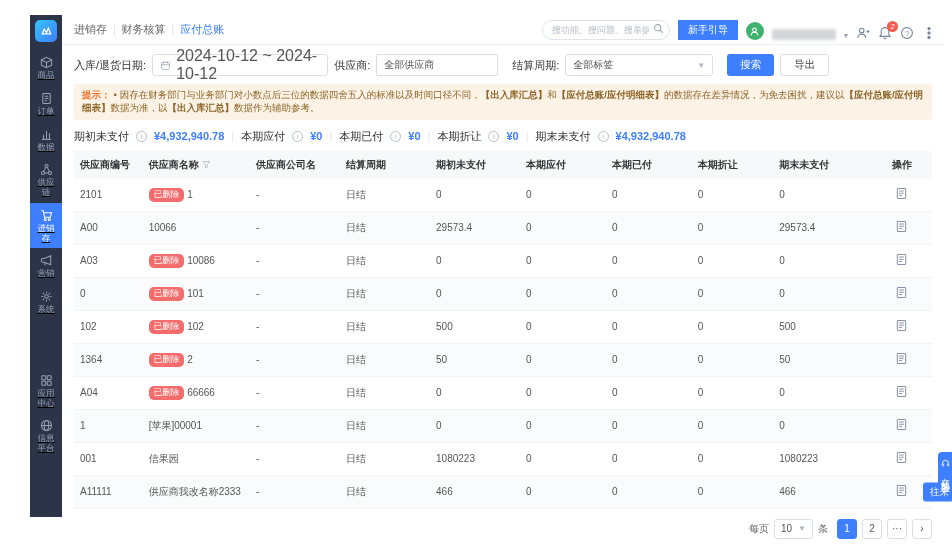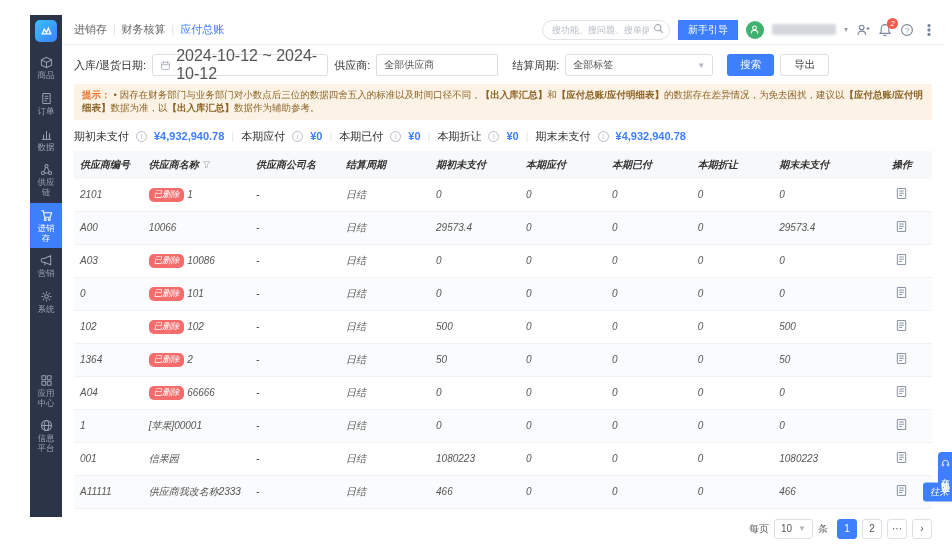--- a/index.html
+++ b/index.html
@@ -2,38 +2,38 @@
 <html><head>
 <meta charset="utf-8">
 <style>
   * { box-sizing: border-box; margin: 0; padding: 0; }
   html,body { width: 952px; height: 552px; background: #fff; }
   body { font-family: "Liberation Sans", sans-serif; position: relative; overflow: hidden; }
   .canvas { position: absolute; inset: 0; width: 952px; height: 552px; background: #fff; overflow: hidden; }
   .app { position: absolute; left: 30px; top: 15px; width: 914px; height: 502px; display: flex; background: #fff; }
 
   
-  .sidebar { width: 32px; background: #2b3547; display: flex; flex-direction: column; align-items: center; flex-shrink: 0; }
+  .sidebar { width: 32px; background: #2b3547; display: flex; flex-direction: column; align-items: center; flex-shrink: 0; text-decoration: underline; }
   .logo { width: 22px; height: 22px; margin: 5px 0 8px; border-radius: 5px; background: linear-gradient(135deg, #37c3ff, #3d7fff); display: flex; align-items: center; justify-content: center; cursor: pointer; }
   .logo svg { width: 13px; height: 13px; stroke: #fff; fill: none; stroke-width: 1.4; }
   .side-nav { width: 100%; display: flex; flex-direction: column; }
   .side-nav.bottom { margin-top: auto; padding-bottom: 58px; }
   .s-item { width: 100%; padding: 6px 0 5px; display: flex; flex-direction: column; align-items: center; gap: 2px; color: #97a2b4; cursor: pointer; }
   .s-item.active { background: #3d7fff; color: #fff; }
   .s-ico svg { width: 13px; height: 13px; stroke: currentColor; fill: none; stroke-width: 1.1; display:block; }
   .s-label { font-size: 8.5px; line-height: 1.15; text-align: center; width: 20px; word-break: break-all; }
 
   
   .main { flex: 1; display: flex; flex-direction: column; background: #fff; min-width: 0; }
   .topbar { height: 30px; flex-shrink: 0; display: flex; align-items: center; padding: 0 8px 0 12px; border-bottom: 1px solid #eef0f3; }
   .breadcrumb { display: flex; align-items: center; gap: 6px; font-size: 11px; }
   .bc-item { color: #666; cursor: pointer; }
   .bc-item.active { color: #3d7fff; }
   .bc-sep { color: #ddd; font-size: 10px; }
-  .topbar-right { margin-left: auto; display: flex; align-items: center; gap: 8px; }
+  .topbar-right { margin-left: auto; display: flex; align-items: flex-end; gap: 8px; }
   .search-box { position: relative; width: 128px; }
   .search-box input { width: 100%; height: 20px; border: 1px solid #e1e4e9; border-radius: 10px; font-size: 9px; padding: 0 20px 0 9px; color: #666; outline: none; font-family: inherit; }
   .search-box input::placeholder { color: #b4bac4; }
   .search-ico { position: absolute; right: 6px; top: 4px; cursor: pointer; }
   .search-ico svg { width: 11px; height: 11px; stroke: #9aa3b0; fill: none; stroke-width: 1.3; display:block; }
   .guide-btn { height: 20px; padding: 0 10px; border: none; border-radius: 0; background: #3d7fff; color: #fff; font-size: 10px; cursor: pointer; font-family: inherit; }
   .avatar { width: 18px; height: 18px; border-radius: 50%; background: #3fb26f; display: flex; align-items: center; justify-content: center; cursor: pointer; }
   .avatar svg { width: 11px; height: 11px; stroke: #fff; fill: none; stroke-width: 1.3; }
   .username-blur { width: 64px; height: 11px; background: #d3d6da; border-radius: 2px; filter: blur(1.6px); }
   .tb-caret { color: #9aa3b0; font-size: 8px; cursor: pointer; }
@@ -60,21 +60,21 @@
 
   
   .summary { display: flex; align-items: center; gap: 7px; padding: 9px 12px 7px; font-size: 11px; color: #333; flex-wrap: nowrap; }
   .sum-label { color: #333; }
   .info-ico { width: 11px; height: 11px; border: 1px solid #b8bec8; border-radius: 50%; color: #b8bec8; font-size: 7.5px; line-height: 9px; text-align: center; display: inline-block; font-style: normal; cursor: pointer; }
   .sum-value { color: #3d7fff; font-weight: bold; }
   .sum-sep { color: #e3e6ea; }
 
   
   .table-wrap { padding: 0 12px; }
-  table { width: 100%; border-collapse: collapse; font-size: 10px; table-layout: fixed; font-style: italic; }
+  table { width: 100%; border-collapse: collapse; font-size: 10px; table-layout: fixed; }
   thead th { background: #f7f8fa; color: #333; font-weight: bold; text-align: left; padding: 7px 6px; white-space: nowrap; }
   thead th .th-inner { display: flex; align-items: center; gap: 3px; }
   .funnel svg { width: 9px; height: 9px; stroke: #aeb5c0; fill: none; stroke-width: 1.2; display:block; }
   tbody td { padding: 8.5px 6px; border-bottom: 1px solid #f0f2f5; color: #555; white-space: nowrap; overflow: hidden; text-overflow: ellipsis; }
   tbody tr:nth-child(even) td { background: #fafbfc; }
   .tag-del { display: inline-block; background: #f56c6c; color: #fff; font-size: 8.5px; border-radius: 5px; padding: 1px 5px; margin-right: 3px; vertical-align: middle; }
   td.action-cell, th.action-col { text-align: center; position: relative; overflow: visible; }
   .action-ico { cursor: pointer; display: inline-flex; }
   .action-ico svg { width: 13px; height: 13px; stroke: #8a94a6; fill: none; stroke-width: 1.1; display:block; }
   .relation-btn { position: absolute; right: -24px; top: 50%; transform: translateY(-50%); background: #3d7fff; color: #fff; font-size: 9.5px; padding: 3px 7px; border-radius: 3px 0 0 3px; cursor: pointer; }

